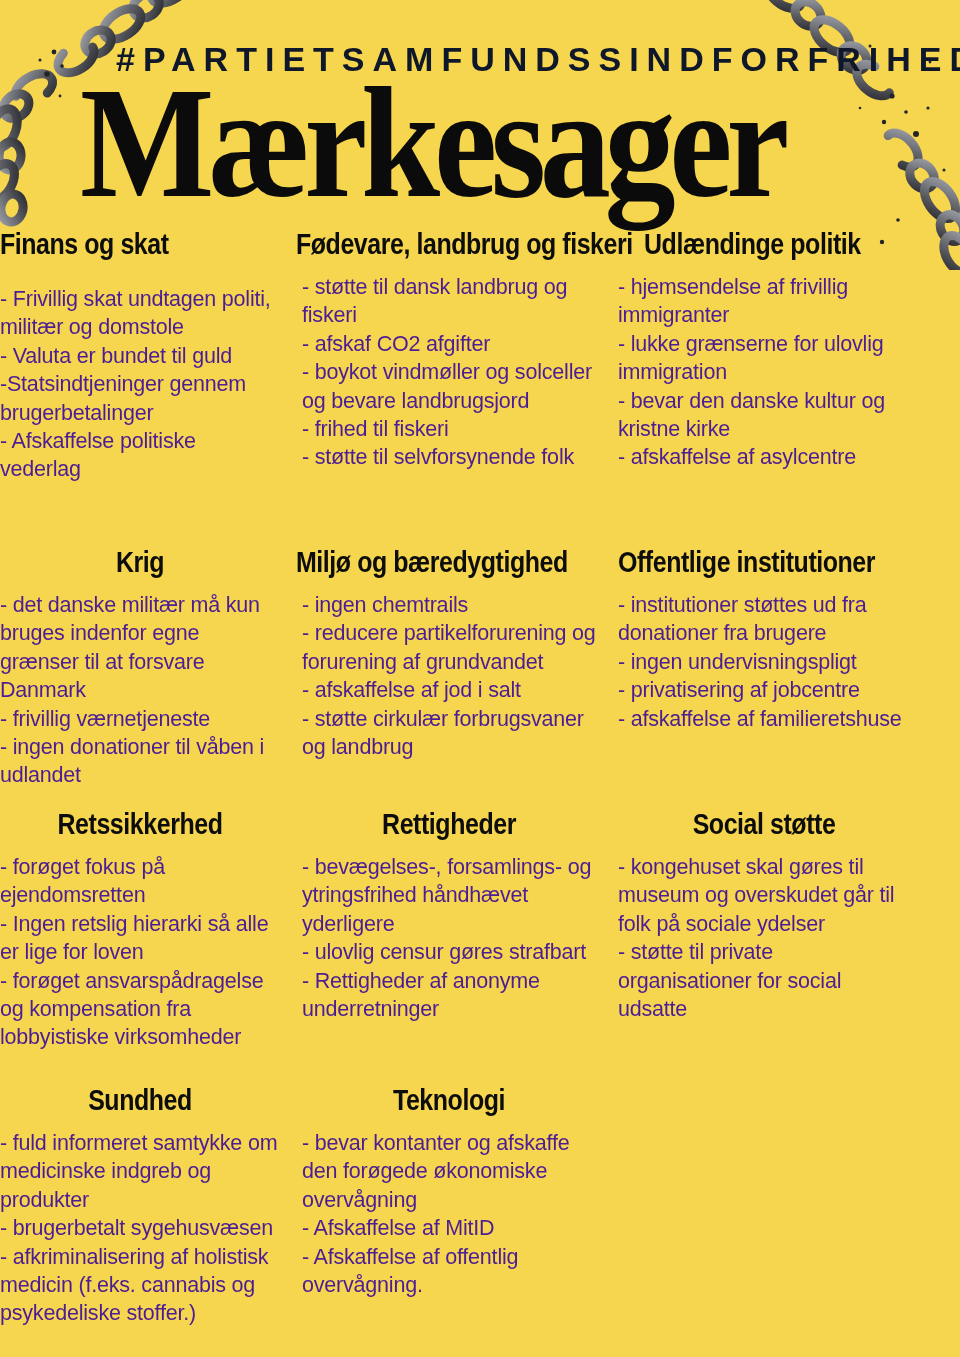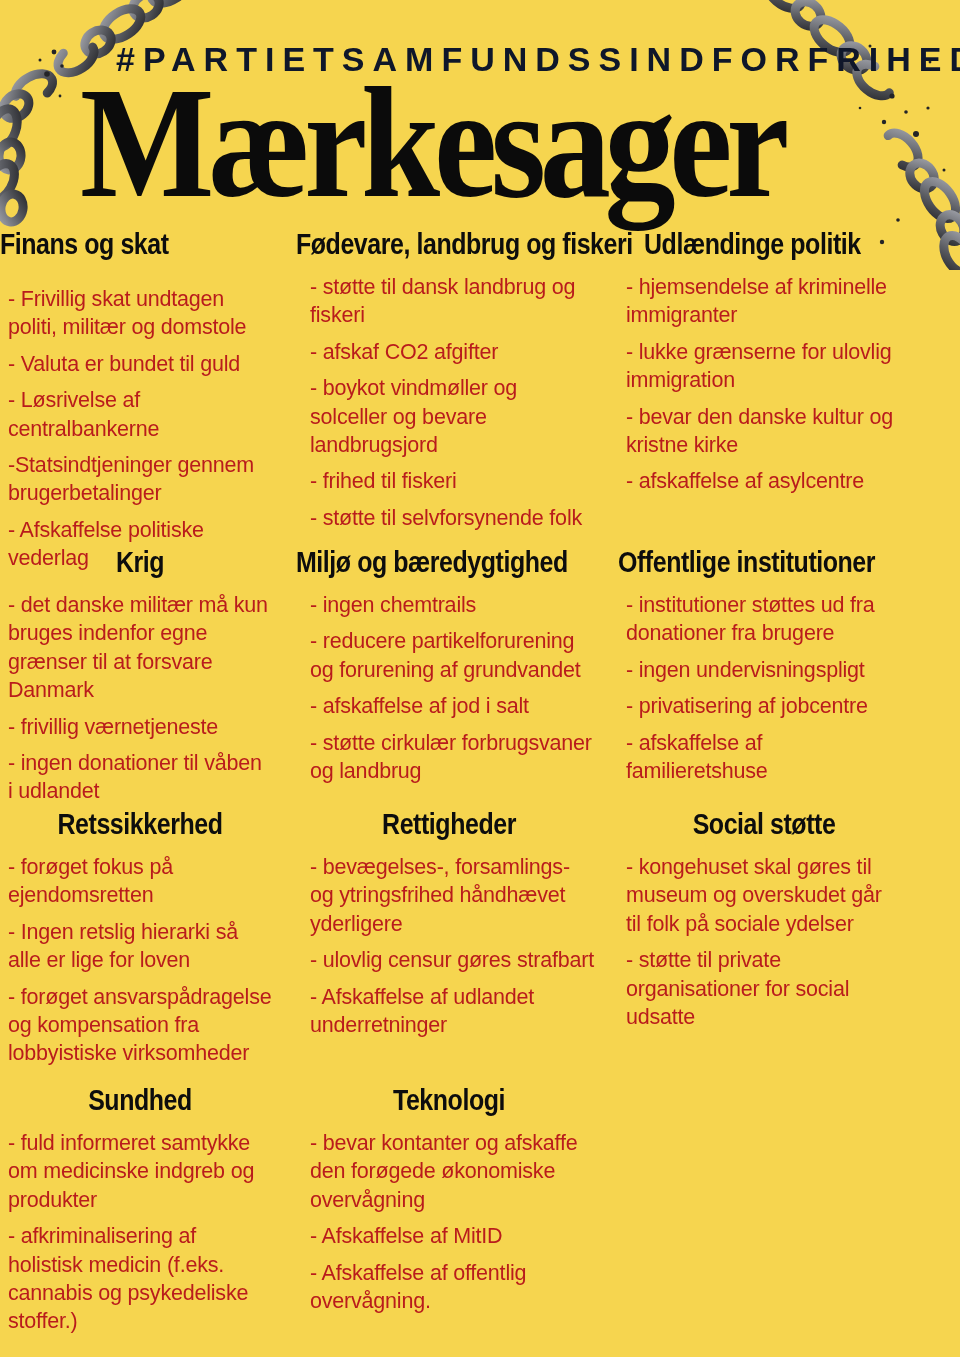--- a/index.html
+++ b/index.html
@@ -45,22 +45,22 @@
   .sec-title{
     margin:0 0 12px 0;
     font-size:29px;font-weight:700;letter-spacing:-0.5px;
     color:#0d0d0d;white-space:nowrap;
     transform:scaleX(0.86);transform-origin:left center;
   }
   .sec.center .sec-title{
     text-align:center;transform-origin:center center;
   }
   .bullet{
-    margin:8px;font-size:21.5px;line-height:1.32;
-    letter-spacing:-0.2px;color:#b91c1c;
+    margin:0;font-size:21.5px;line-height:1.32;
+    letter-spacing:-0.2px;color:#4c1d95;
   }
   .sec{padding-right:16px;}
   .sec.col3{padding-right:0;}
 
   .sec-finans .sec-title{margin-bottom:24px;}
   .sec-fodevare .bullet, .sec-miljo .bullet,
   .sec-rettigheder .bullet, .sec-teknologi .bullet{padding-left:6px;}
   .sec-udlaendinge .sec-title{margin-left:26px;}
   .sec-uddannelse .sec-title{
     white-space:normal;max-width:250px;
@@ -136,37 +136,36 @@
     <div class="hashtag">#PARTIETSAMFUNDSSINDFORFRIHED</div>
     <h1 class="big-title">Mærkesager</h1>
   </div>
 
   <div class="grid">
 
     <section class="sec sec-finans">
       <h2 class="sec-title">Finans og skat</h2>
       <p class="bullet">- Frivillig skat undtagen politi, militær og domstole</p>
       <p class="bullet">- Valuta er bundet til guld</p>
-      <p class="bullet">- Løsrivelse af centralbankerne</p>
       <p class="bullet">-Statsindtjeninger gennem brugerbetalinger</p>
       <p class="bullet">- Afskaffelse politiske vederlag</p>
     </section>
 
     <section class="sec sec-fodevare">
       <h2 class="sec-title">Fødevare, landbrug og fiskeri</h2>
       <p class="bullet">- støtte til dansk landbrug og fiskeri</p>
       <p class="bullet">- afskaf CO2 afgifter</p>
       <p class="bullet">- boykot vindmøller og solceller og bevare landbrugsjord</p>
       <p class="bullet">- frihed til fiskeri</p>
       <p class="bullet">- støtte til selvforsynende folk</p>
     </section>
 
     <section class="sec col3 sec-udlaendinge">
       <h2 class="sec-title">Udlændinge politik</h2>
-      <p class="bullet">- hjemsendelse af kriminelle immigranter</p>
+      <p class="bullet">- hjemsendelse af frivillig immigranter</p>
       <p class="bullet">- lukke grænserne for ulovlig immigration</p>
       <p class="bullet">- bevar den danske kultur og kristne kirke</p>
       <p class="bullet">- afskaffelse af asylcentre</p>
     </section>
 
     <section class="sec center sec-krig">
       <h2 class="sec-title">Krig</h2>
       <p class="bullet">- det danske militær må kun bruges indenfor egne grænser til at forsvare Danmark</p>
       <p class="bullet">- frivillig værnetjeneste</p>
       <p class="bullet">- ingen donationer til våben i udlandet</p>
@@ -192,32 +191,33 @@
       <h2 class="sec-title">Retssikkerhed</h2>
       <p class="bullet">- forøget fokus på ejendomsretten</p>
       <p class="bullet">- Ingen retslig hierarki så alle er lige for loven</p>
       <p class="bullet">-  forøget ansvarspådragelse og kompensation fra lobbyistiske virksomheder</p>
     </section>
 
     <section class="sec center sec-rettigheder">
       <h2 class="sec-title">Rettigheder</h2>
       <p class="bullet">- bevægelses-, forsamlings- og ytringsfrihed håndhævet yderligere</p>
       <p class="bullet">- ulovlig censur gøres strafbart</p>
-      <p class="bullet">- Afskaffelse af udlandet underretninger</p>
+      <p class="bullet">- Rettigheder af anonyme underretninger</p>
     </section>
 
     <section class="sec col3 center sec-social">
       <h2 class="sec-title">Social støtte</h2>
       <p class="bullet">- kongehuset skal gøres til museum og overskudet går til folk på sociale ydelser</p>
       <p class="bullet">- støtte til private organisationer for social udsatte</p>
     </section>
 
     <section class="sec center sec-sundhed">
       <h2 class="sec-title">Sundhed</h2>
       <p class="bullet">- fuld informeret samtykke om medicinske indgreb og produkter</p>
+      <p class="bullet">- brugerbetalt sygehusvæsen</p>
       <p class="bullet">-  afkriminalisering af holistisk medicin (f.eks. cannabis og psykedeliske stoffer.)</p>
     </section>
 
     <section class="sec center sec-teknologi">
       <h2 class="sec-title">Teknologi</h2>
       <p class="bullet">- bevar kontanter og afskaffe den forøgede økonomiske overvågning</p>
       <p class="bullet">- Afskaffelse af MitID</p>
       <p class="bullet">- Afskaffelse af offentlig overvågning.</p>
     </section>
 

